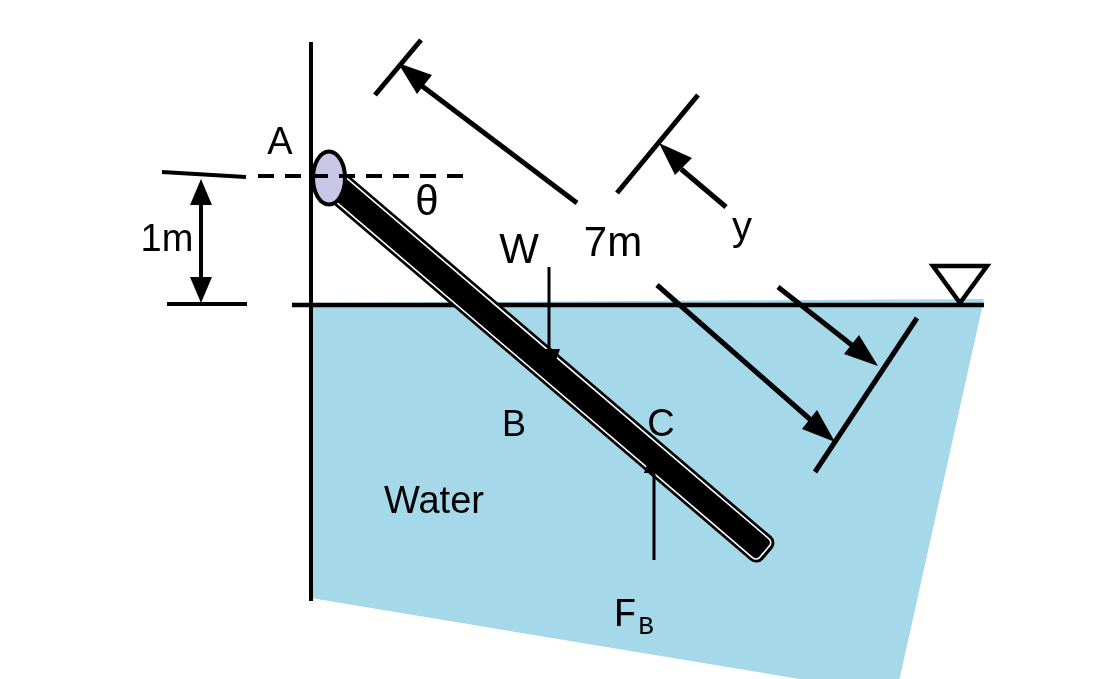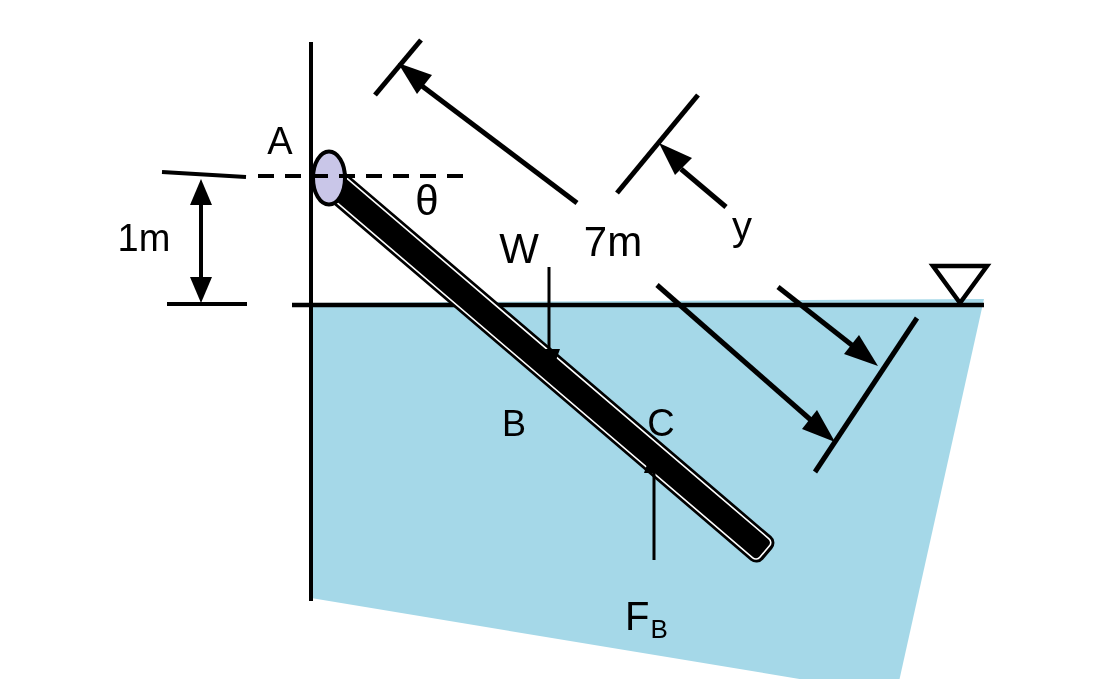--- a/index.html
+++ b/index.html
@@ -73,30 +73,31 @@
     <line x1="778" y1="287" x2="853" y2="346" stroke="#000" stroke-width="5"></line>
     <polygon points="878,366 844,354 859,335" fill="#000"></polygon>
 
     <line x1="815" y1="472" x2="917" y2="318" stroke="#000" stroke-width="5"></line>
 
     <polygon points="933,266 987,266 960,303" fill="#ffffff" stroke="#000" stroke-width="4.5" stroke-linejoin="miter"></polygon>
   </svg>
 
   <div class="lbl" style="left:280px; top:141px; font-size:38px;">A</div>
 
-  <div class="lbl" style="left:144px; top:238px; font-size:38px;text-align:center;">1m</div>
+  <div class="lbl" style="left:167px; top:238px; font-size:38px;text-align:center;">1m</div>
 
   <div class="lbl" style="left:427px; top:201px; font-size:42px;">θ</div>
 
   <div class="lbl" style="left:519px; top:249px; font-size:42px;">W</div>
 
   <div class="lbl" style="left:613px; top:242px; font-size:42px;">7m</div>
 
   <div class="lbl" style="left:742px; top:226px; font-size:40px;">y</div>
 
   <div class="lbl" style="left:514px; top:424px; font-size:36px;">B</div>
 
   <div class="lbl" style="left:661px; top:423px; font-size:38px;">C</div>
 
+  <div class="lbl" style="left:434px; top:500px; font-size:38px;">Water</div>
 
-  <div class="lbl" style="left:646px; top:616px; font-size:40px;"><span>F</span><span class="fb-sub">B</span></div>
+  <div class="lbl" style="left:633px; top:616px; font-size:40px;font-family:Liberation Mono, monospace;"><span>F</span><span class="fb-sub">B</span></div>
 
 </div>
 
 </body></html>

